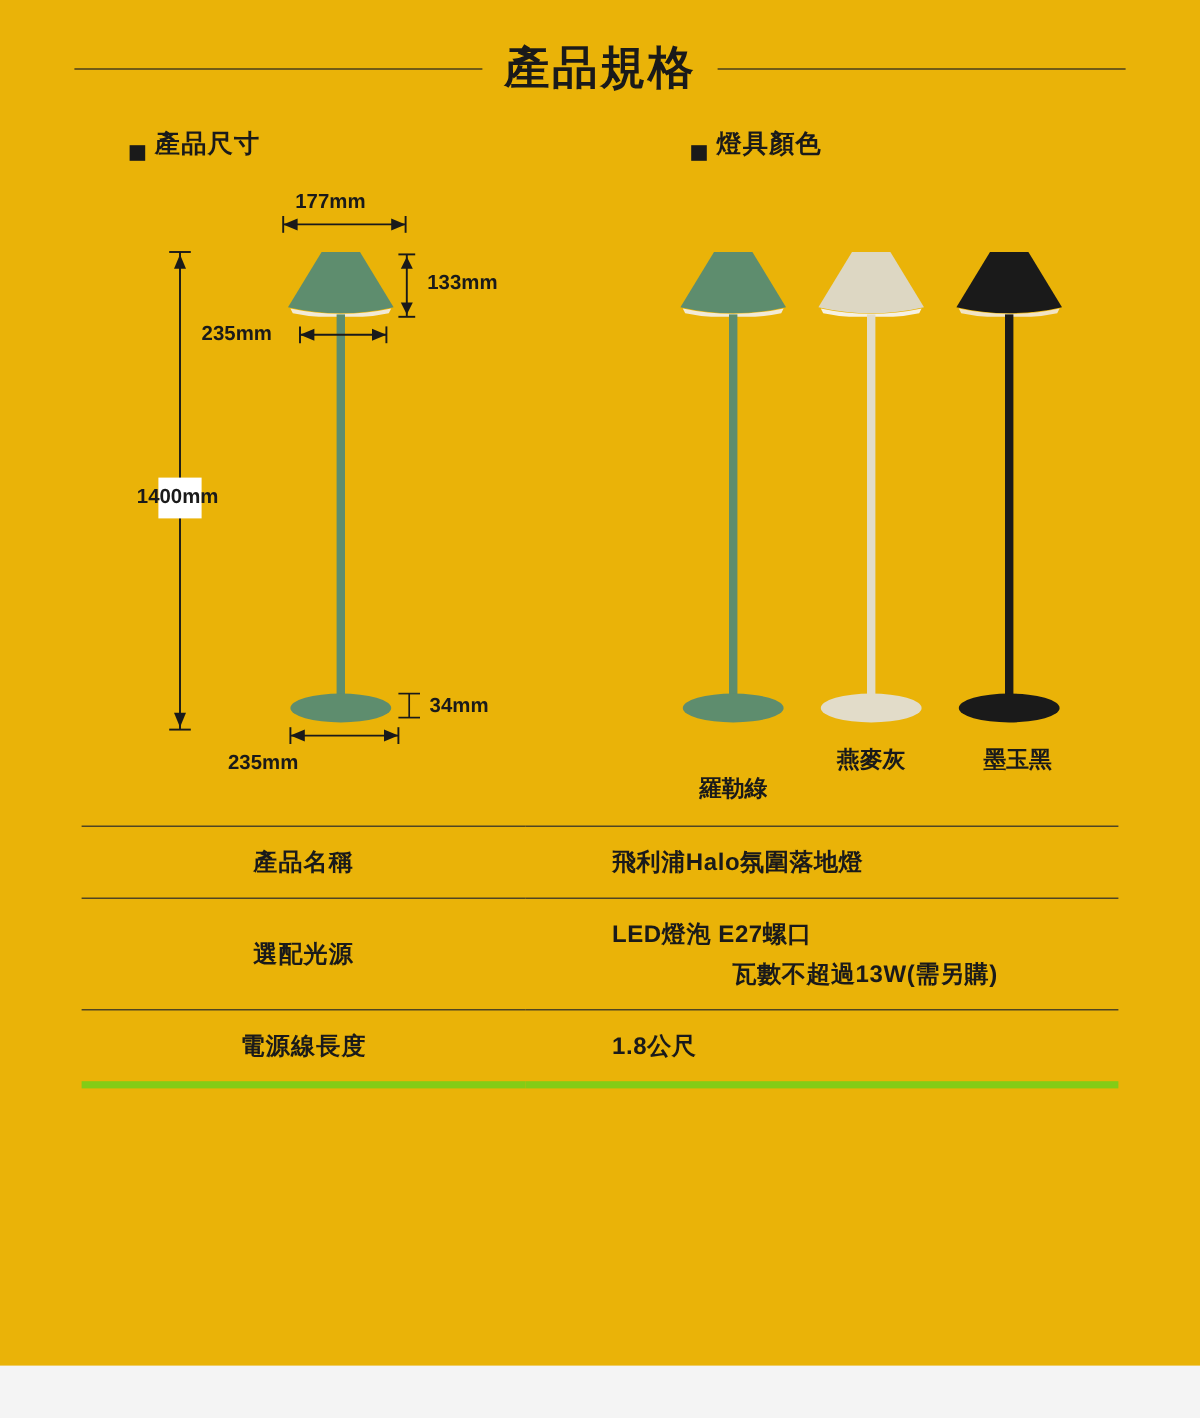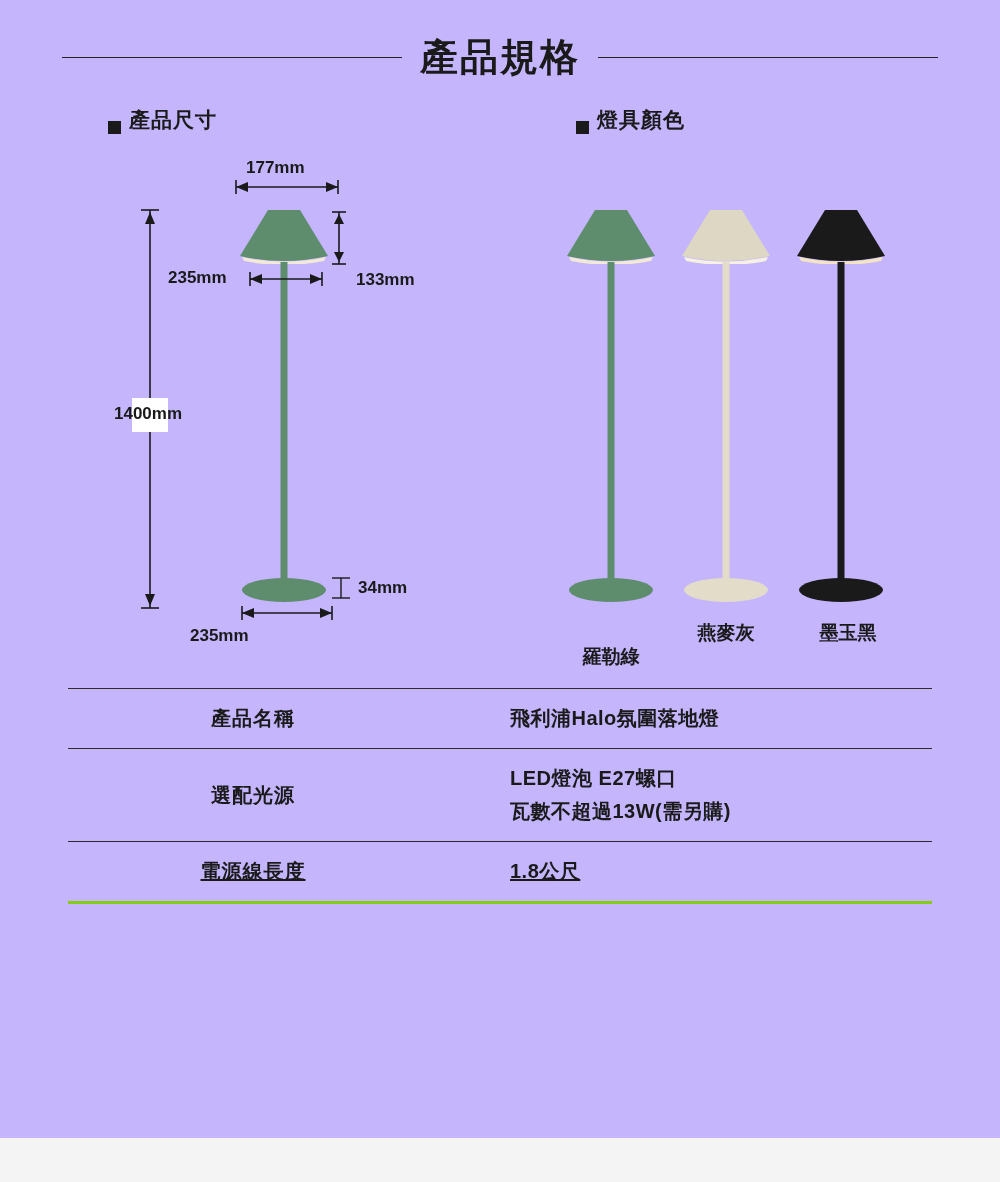--- a/index.html
+++ b/index.html
@@ -12,21 +12,21 @@
     background: #ffffff;
     font-family: "Liberation Sans", sans-serif;
     color: #1a1a1a;
     position: relative;
     overflow: hidden;
   }
   .page {
     position: relative;
     width: 1000px;
     height: 1141px;
-    background: #c4b5fd;
+    background: #eab308;
   }
 
   
   .title-row {
     position: absolute;
     top: 30px;
     left: 0;
     width: 1000px;
     height: 54px;
     display: flex;
@@ -112,39 +112,38 @@
     position: absolute;
     left: 68px;
     top: 688px;
     width: 864px;
     border-collapse: collapse;
   }
   .spec-table tr {
     border-top: 1px solid #2b2b2b;
   }
   .spec-table tr:last-child {
-    border-bottom: 3px solid #84cc16;
-    text-decoration: underline;
+    border-bottom: 6px solid #84cc16;
   }
   .spec-table td {
     padding: 16px 0;
     vertical-align: middle;
     font-size: 20px;
     font-weight: bold;
   }
   .spec-table td.k {
     width: 370px;
     text-align: center;
     letter-spacing: 1px;
   }
   .spec-table td.v {
     padding-left: 72px;
     letter-spacing: 0.5px;
   }
-  .spec-table td.v div + div { margin-top: 6px; }
+  .spec-table td.v div + div { margin-top: 6px; text-align: center; }
 
   
   .footnote {
     position: absolute;
     left: 58px;
     top: 1068px;
     font-size: 20px;
     font-weight: bold;
     letter-spacing: 0.3px;
   }
@@ -203,21 +202,21 @@
     </svg>
     <div class="dim-label" style="left:246px; top:158px;">177mm</div>
 
     <svg class="arrowsvg" style="left:330px; top:208px;" width="18" height="60">
       <line x1="9" y1="4" x2="9" y2="56" stroke="#1a1a1a" stroke-width="1.6"></line>
       <line x1="2" y1="4" x2="16" y2="4" stroke="#1a1a1a" stroke-width="1.6"></line>
       <line x1="2" y1="56" x2="16" y2="56" stroke="#1a1a1a" stroke-width="1.6"></line>
       <polygon points="9,6 4,16 14,16" fill="#1a1a1a"></polygon>
       <polygon points="9,54 4,44 14,44" fill="#1a1a1a"></polygon>
     </svg>
-    <div class="dim-label" style="left:356px; top:226px;margin-top:44px;">133mm</div>
+    <div class="dim-label" style="left:356px; top:226px;">133mm</div>
 
     <svg class="arrowsvg" style="left:246px; top:270px;" width="80" height="18">
       <line x1="4" y1="9" x2="76" y2="9" stroke="#1a1a1a" stroke-width="1.6"></line>
       <line x1="4" y1="2" x2="4" y2="16" stroke="#1a1a1a" stroke-width="1.6"></line>
       <line x1="76" y1="2" x2="76" y2="16" stroke="#1a1a1a" stroke-width="1.6"></line>
       <polygon points="4,9 16,4 16,14" fill="#1a1a1a"></polygon>
       <polygon points="76,9 64,4 64,14" fill="#1a1a1a"></polygon>
     </svg>
     <div class="dim-label" style="left:168px; top:268px;">235mm</div>
 

